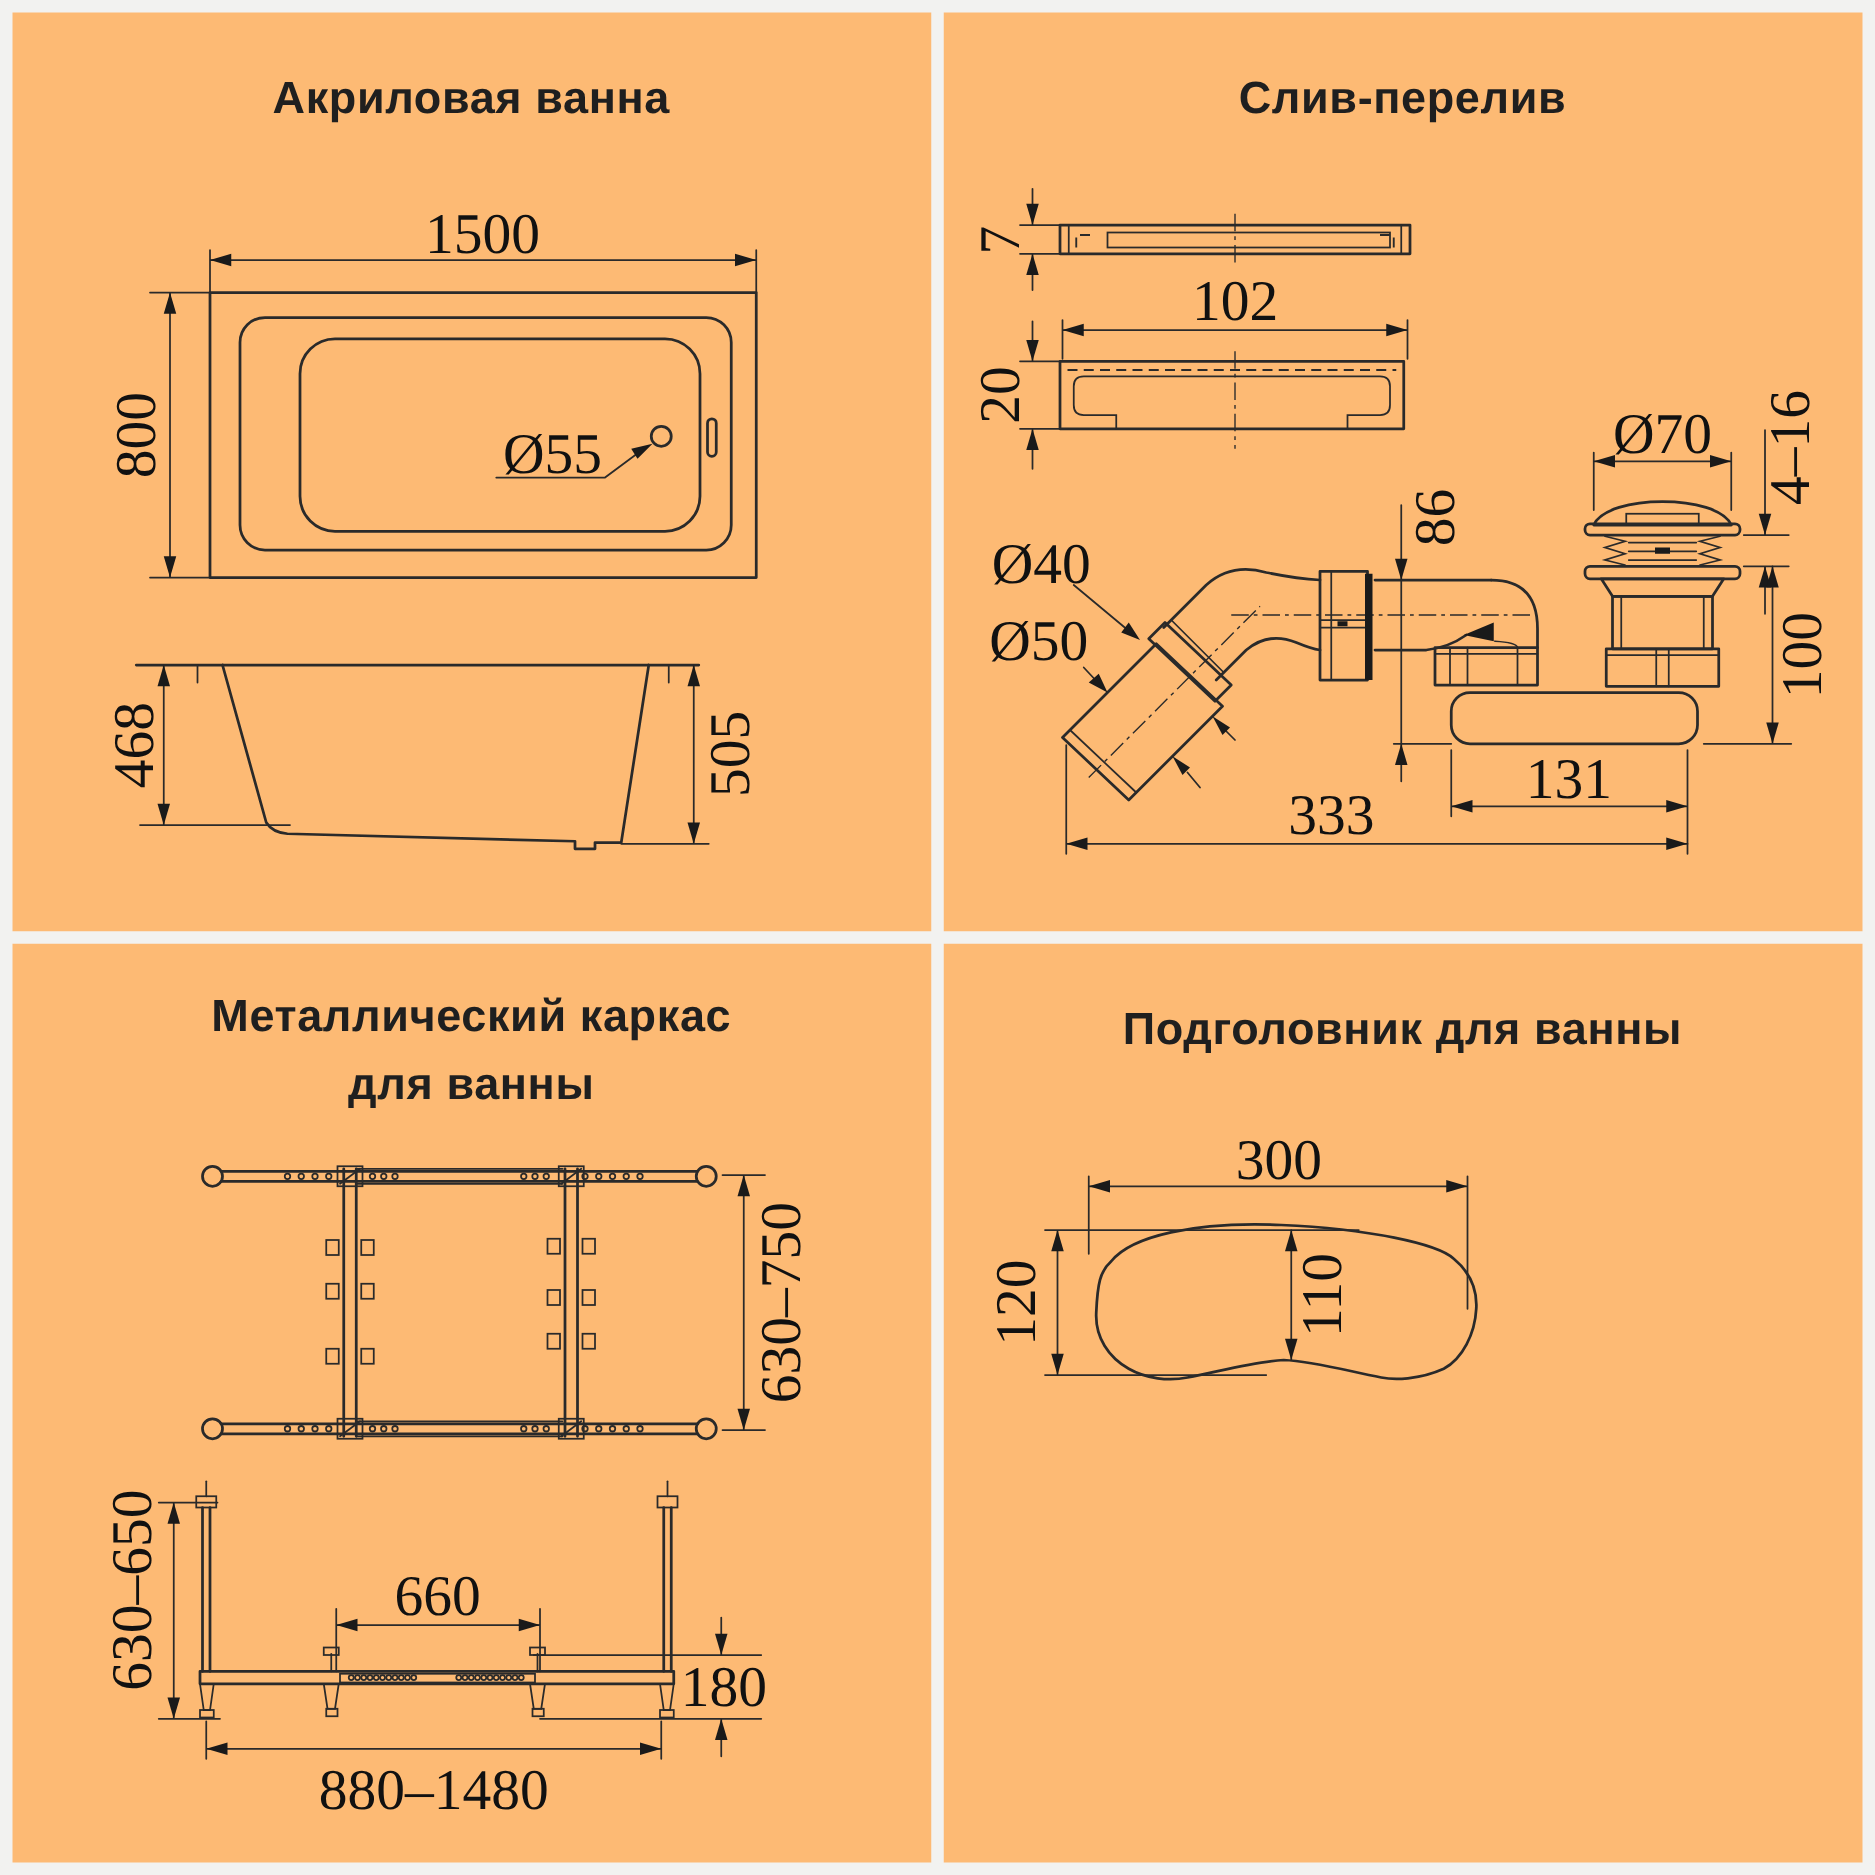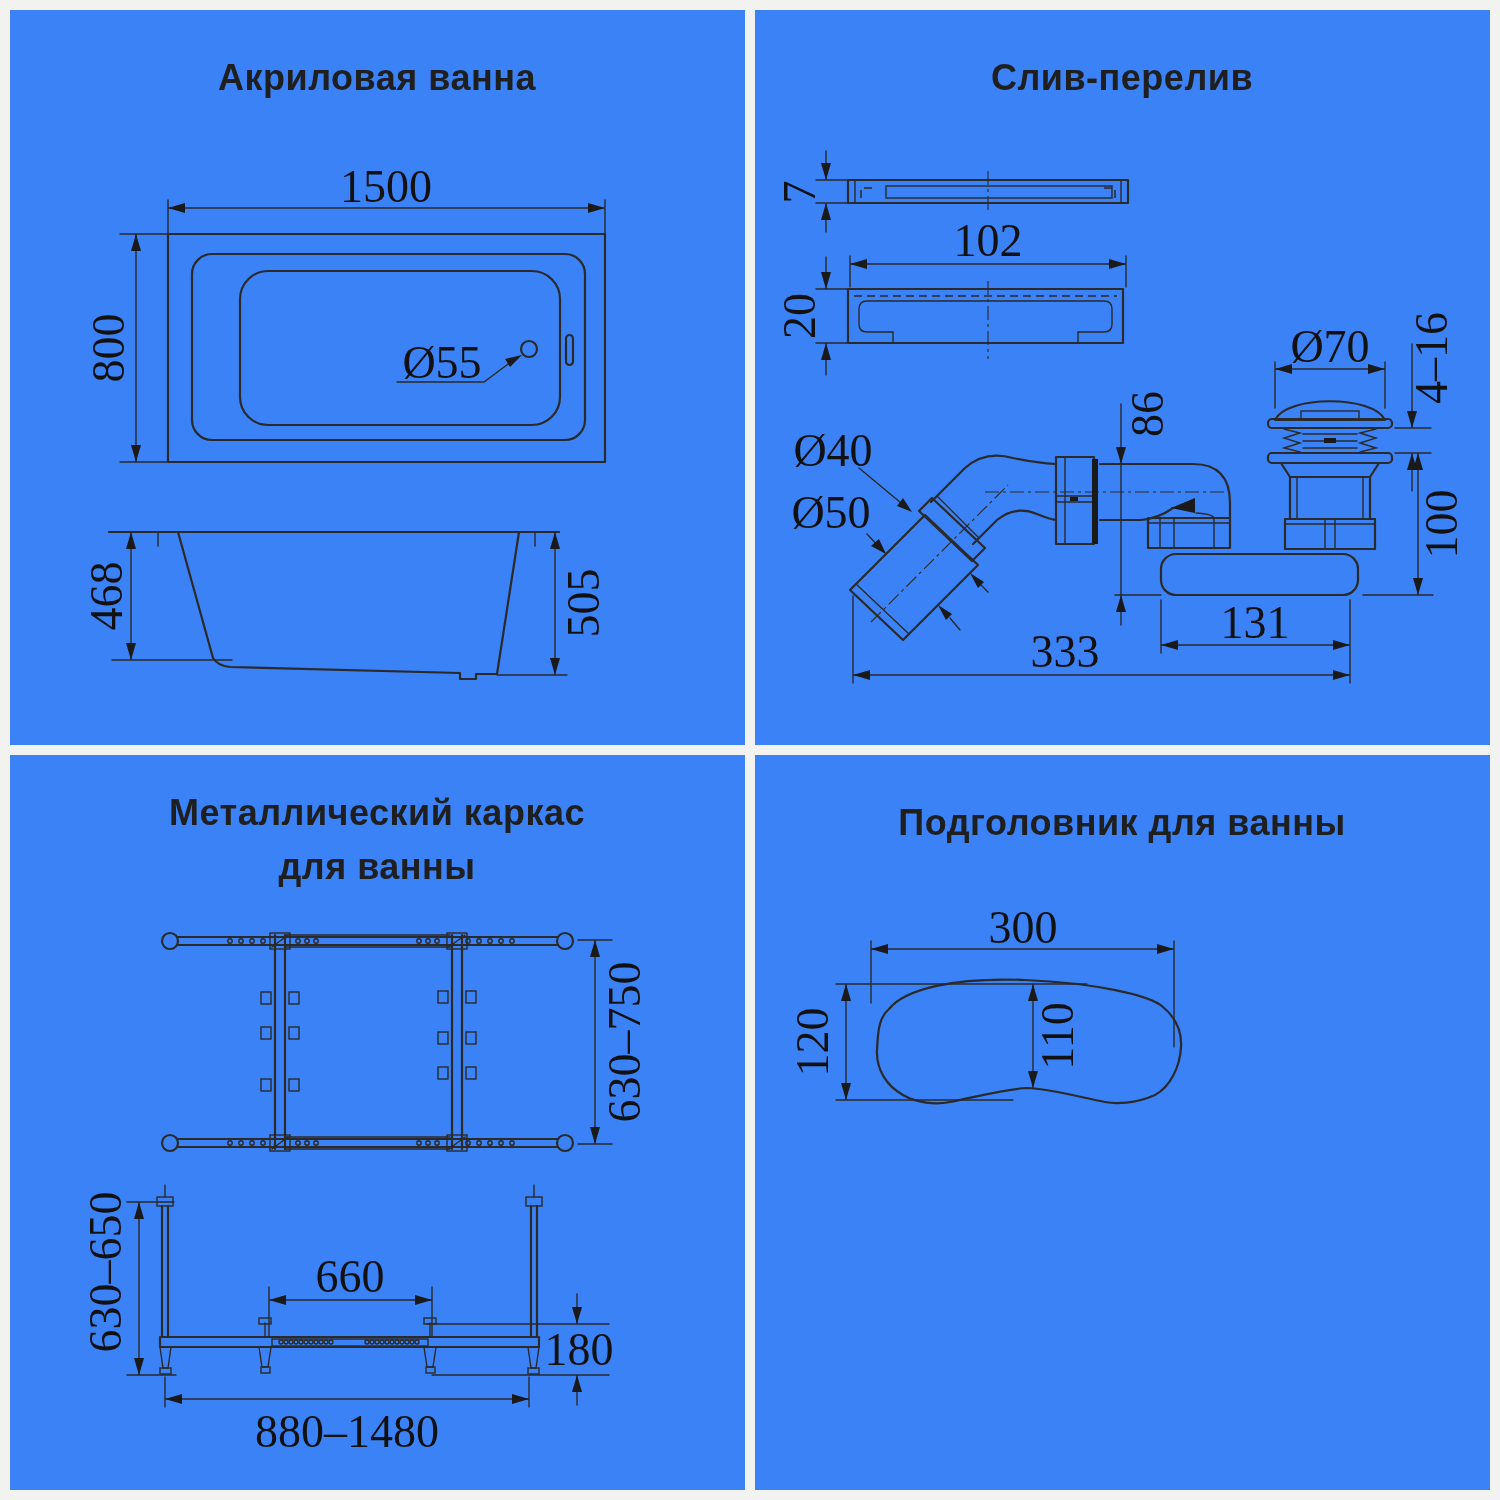--- a/index.html
+++ b/index.html
@@ -5,21 +5,21 @@
   html,body{margin:0;padding:0;}
   body{
     width:1500px;height:1500px;box-sizing:border-box;
     background:#f2f2f0;
     display:grid;
     grid-template-columns:735px 735px;
     grid-template-rows:735px 735px;
     gap:10px;padding:10px;
     font-family:"Liberation Sans","DejaVu Sans",sans-serif;
   }
-  .panel{background:#3b82f6;overflow:hidden;}
+  .panel{background:#fdba74;overflow:hidden;}
   .panel svg{display:block;width:100%;height:100%;}
   
   .ln{fill:none;stroke:#2a2a2a;stroke-width:2.2;stroke-linejoin:round;stroke-linecap:round;}
   .tn{fill:none;stroke:#2a2a2a;stroke-width:1.4;stroke-linecap:round;}
   .cl{fill:none;stroke:#2a2a2a;stroke-width:1.1;stroke-dasharray:14 4 3 4;}
   .dsh{fill:none;stroke:#2a2a2a;stroke-width:1.5;stroke-dasharray:8 5;}
   .ah{fill:#1a1a1a;stroke:none;}
   .fl{fill:#1a1a1a;stroke:none;}
   text.dim{font-family:"Liberation Serif","DejaVu Serif",serif;font-size:46px;fill:#111;text-anchor:middle;}
   text.ttl{font-family:"Liberation Sans","DejaVu Sans",sans-serif;font-size:36px;font-weight:600;fill:#1f1f1f;text-anchor:middle;letter-spacing:.5px;}

